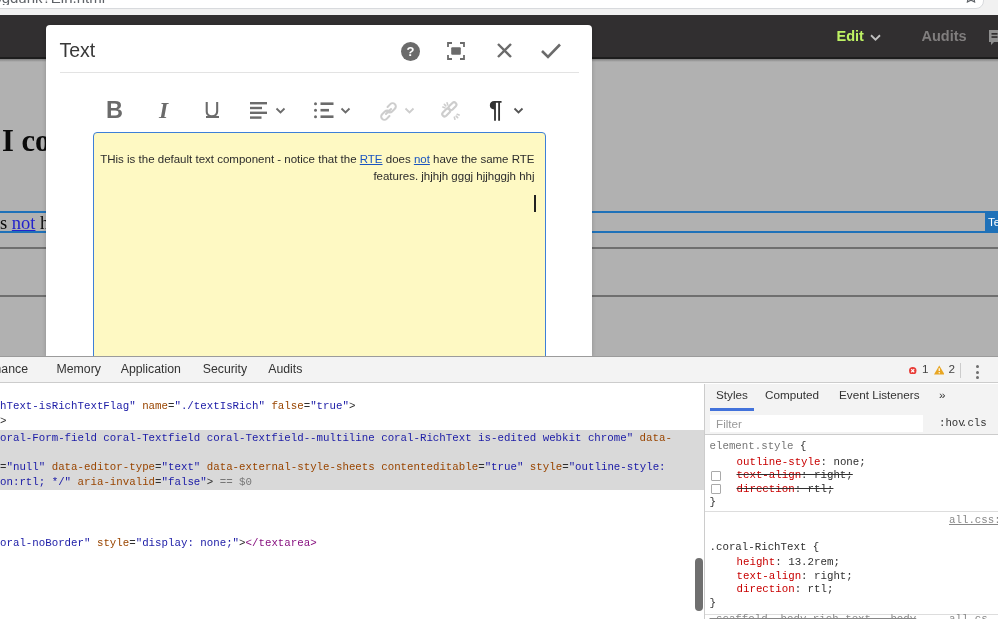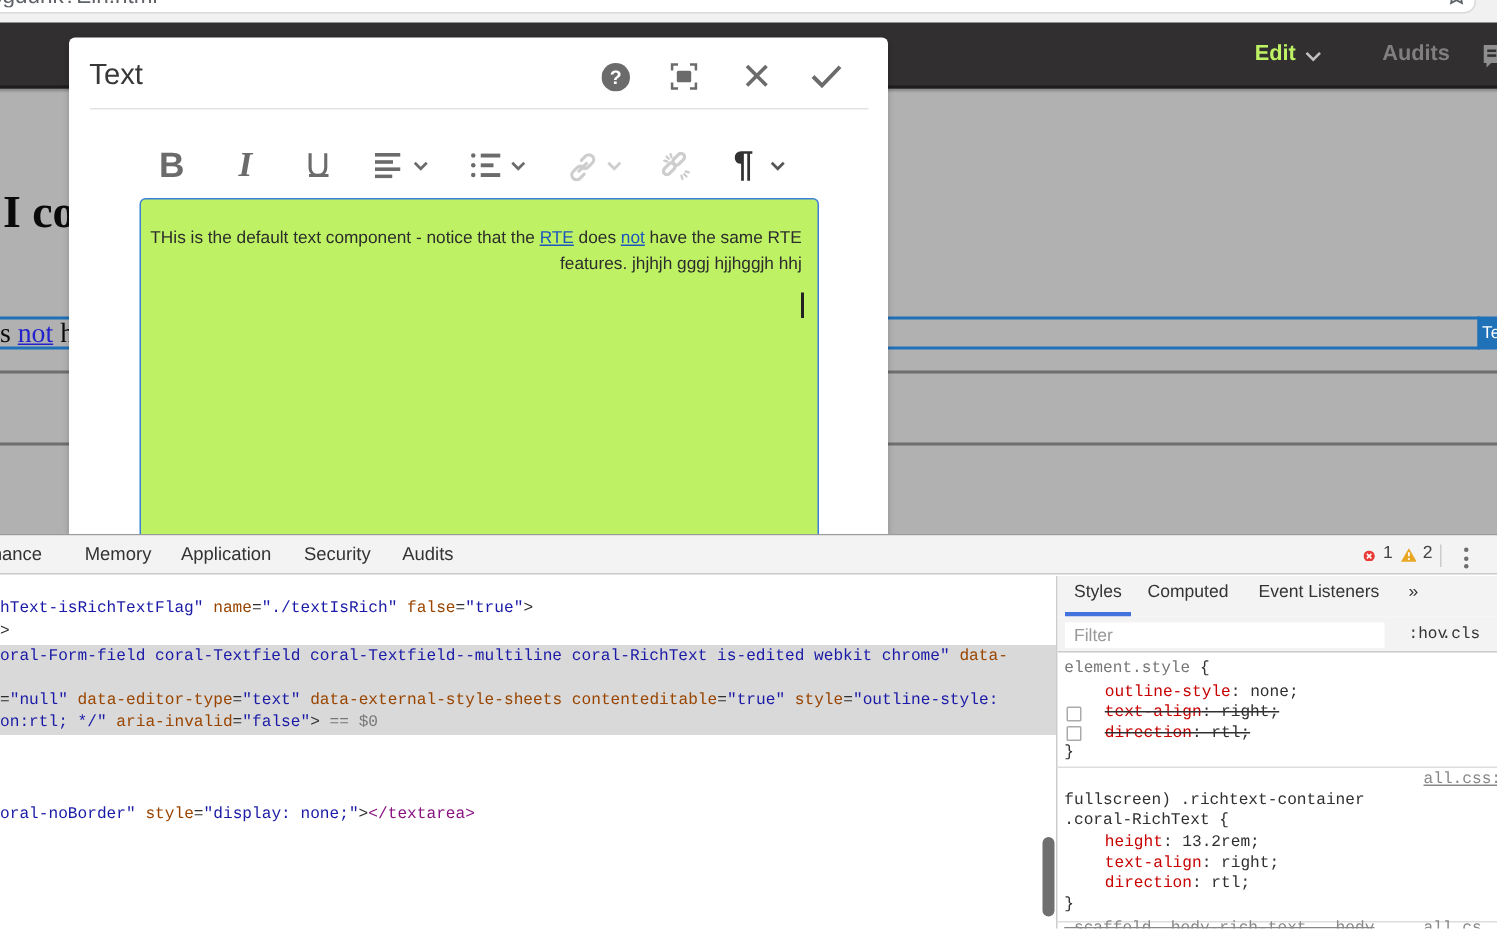--- a/index.html
+++ b/index.html
@@ -28,21 +28,21 @@
 #cmplabel { position:absolute; left:985px; top:153px; width:13px; height:22px; background:#1f71b8; color:#fff; font-size:11.5px; line-height:22px; padding-left:3px; overflow:hidden; }
 .hline { position:absolute; left:0; width:998px; height:2px; background:#6f6f6f; }
 
 
 #dialog { position:absolute; left:46px; top:25px; width:546px; height:331px; background:#fff; border-radius:4px 4px 0 0; box-shadow:0 1px 4px rgba(0,0,0,0.2); z-index:3; }
 #dlgtitle { position:absolute; left:13.5px; top:13.5px; font-size:19.5px; color:#383838; }
 #dlgdivider { position:absolute; left:14px; top:47px; width:519px; height:1px; background:#e3e3e3; }
 .hicon { position:absolute; top:17px; }
 #rtetoolbar { position:absolute; left:0; top:60px; width:546px; height:50px; }
 .tbB { position:absolute; font-weight:bold; color:#6b6b6b; }
-#ta { position:absolute; left:47px; top:107px; width:453px; height:255px; border:1.5px solid #3d7fd8; border-radius:4px; background:#bef264; }
+#ta { position:absolute; left:47px; top:107px; width:453px; height:255px; border:1.5px solid #3d7fd8; border-radius:4px; background:#fef9c3; }
 #tatext { position:absolute; right:10.5px; top:18px; text-align:right; font-size:11.5px; line-height:17.3px; color:#2c2c2c; white-space:nowrap; }
 #tatext a { color:#1a55c0; text-decoration:underline; }
 #caret { position:absolute; left:440px; top:62px; width:1.5px; height:17px; background:#222; }
 
 
 #devtools { position:absolute; left:0; top:356px; z-index:4; width:998px; height:263px; background:#fff; border-top:1px solid #9b9b9b; font-family:"Liberation Sans",sans-serif; }
 #dt-tabs { position:absolute; left:0; top:0px; width:998px; height:26px; background:#f3f3f3; border-bottom:1px solid #ccc; }
 .dt-tab { position:absolute; top:5.2px; font-size:12.3px; color:#333; white-space:nowrap; }
 #dt-elem { position:absolute; left:0; top:27px; width:704px; height:236px; background:#fff; overflow:hidden;
   font-family:"Liberation Mono",monospace; font-size:10.78px; white-space:pre; color:#2e2e2e; }
@@ -242,21 +242,20 @@
     <div id="st-rules">
       <div class="sl" style="top:4px"><span class="gr">element.style</span> {</div>
       <div class="sl" style="top:19.5px;left:20.5px"><span class="prop">outline-style</span>: none;</div>
       <div class="cb" style="top:34.5px"></div>
       <div class="sl strike" style="top:33px;left:20.5px"><span class="prop">text-align</span>: right;</div>
       <div class="cb" style="top:48px"></div>
       <div class="sl strike" style="top:46.5px;left:20.5px"><span class="prop">direction</span>: rtl;</div>
       <div class="sl" style="top:60px">}</div>
       <div class="sep" style="top:74.5px"></div>
       <div class="sl" style="top:78px;left:244px;color:#888;text-decoration:underline">all.css:2</div>
-      <div class="sl" style="top:91.5px">fullscreen) .richtext-container</div>
       <div class="sl" style="top:105px">.coral-RichText {</div>
       <div class="sl" style="top:120px;left:20.5px"><span class="prop">height</span>: 13.2rem;</div>
       <div class="sl" style="top:133.5px;left:20.5px"><span class="prop">text-align</span>: right;</div>
       <div class="sl" style="top:147px;left:20.5px"><span class="prop">direction</span>: rtl;</div>
       <div class="sl" style="top:160.5px">}</div>
       <div class="sep" style="top:178px"></div>
       <div class="sl strike" style="top:177px;color:#888">.scaffold .body-rich-text, .body</div>
       <div class="sl" style="top:177px;left:244px;color:#888;text-decoration:underline">all.cs</div>
     </div>
   </div>

